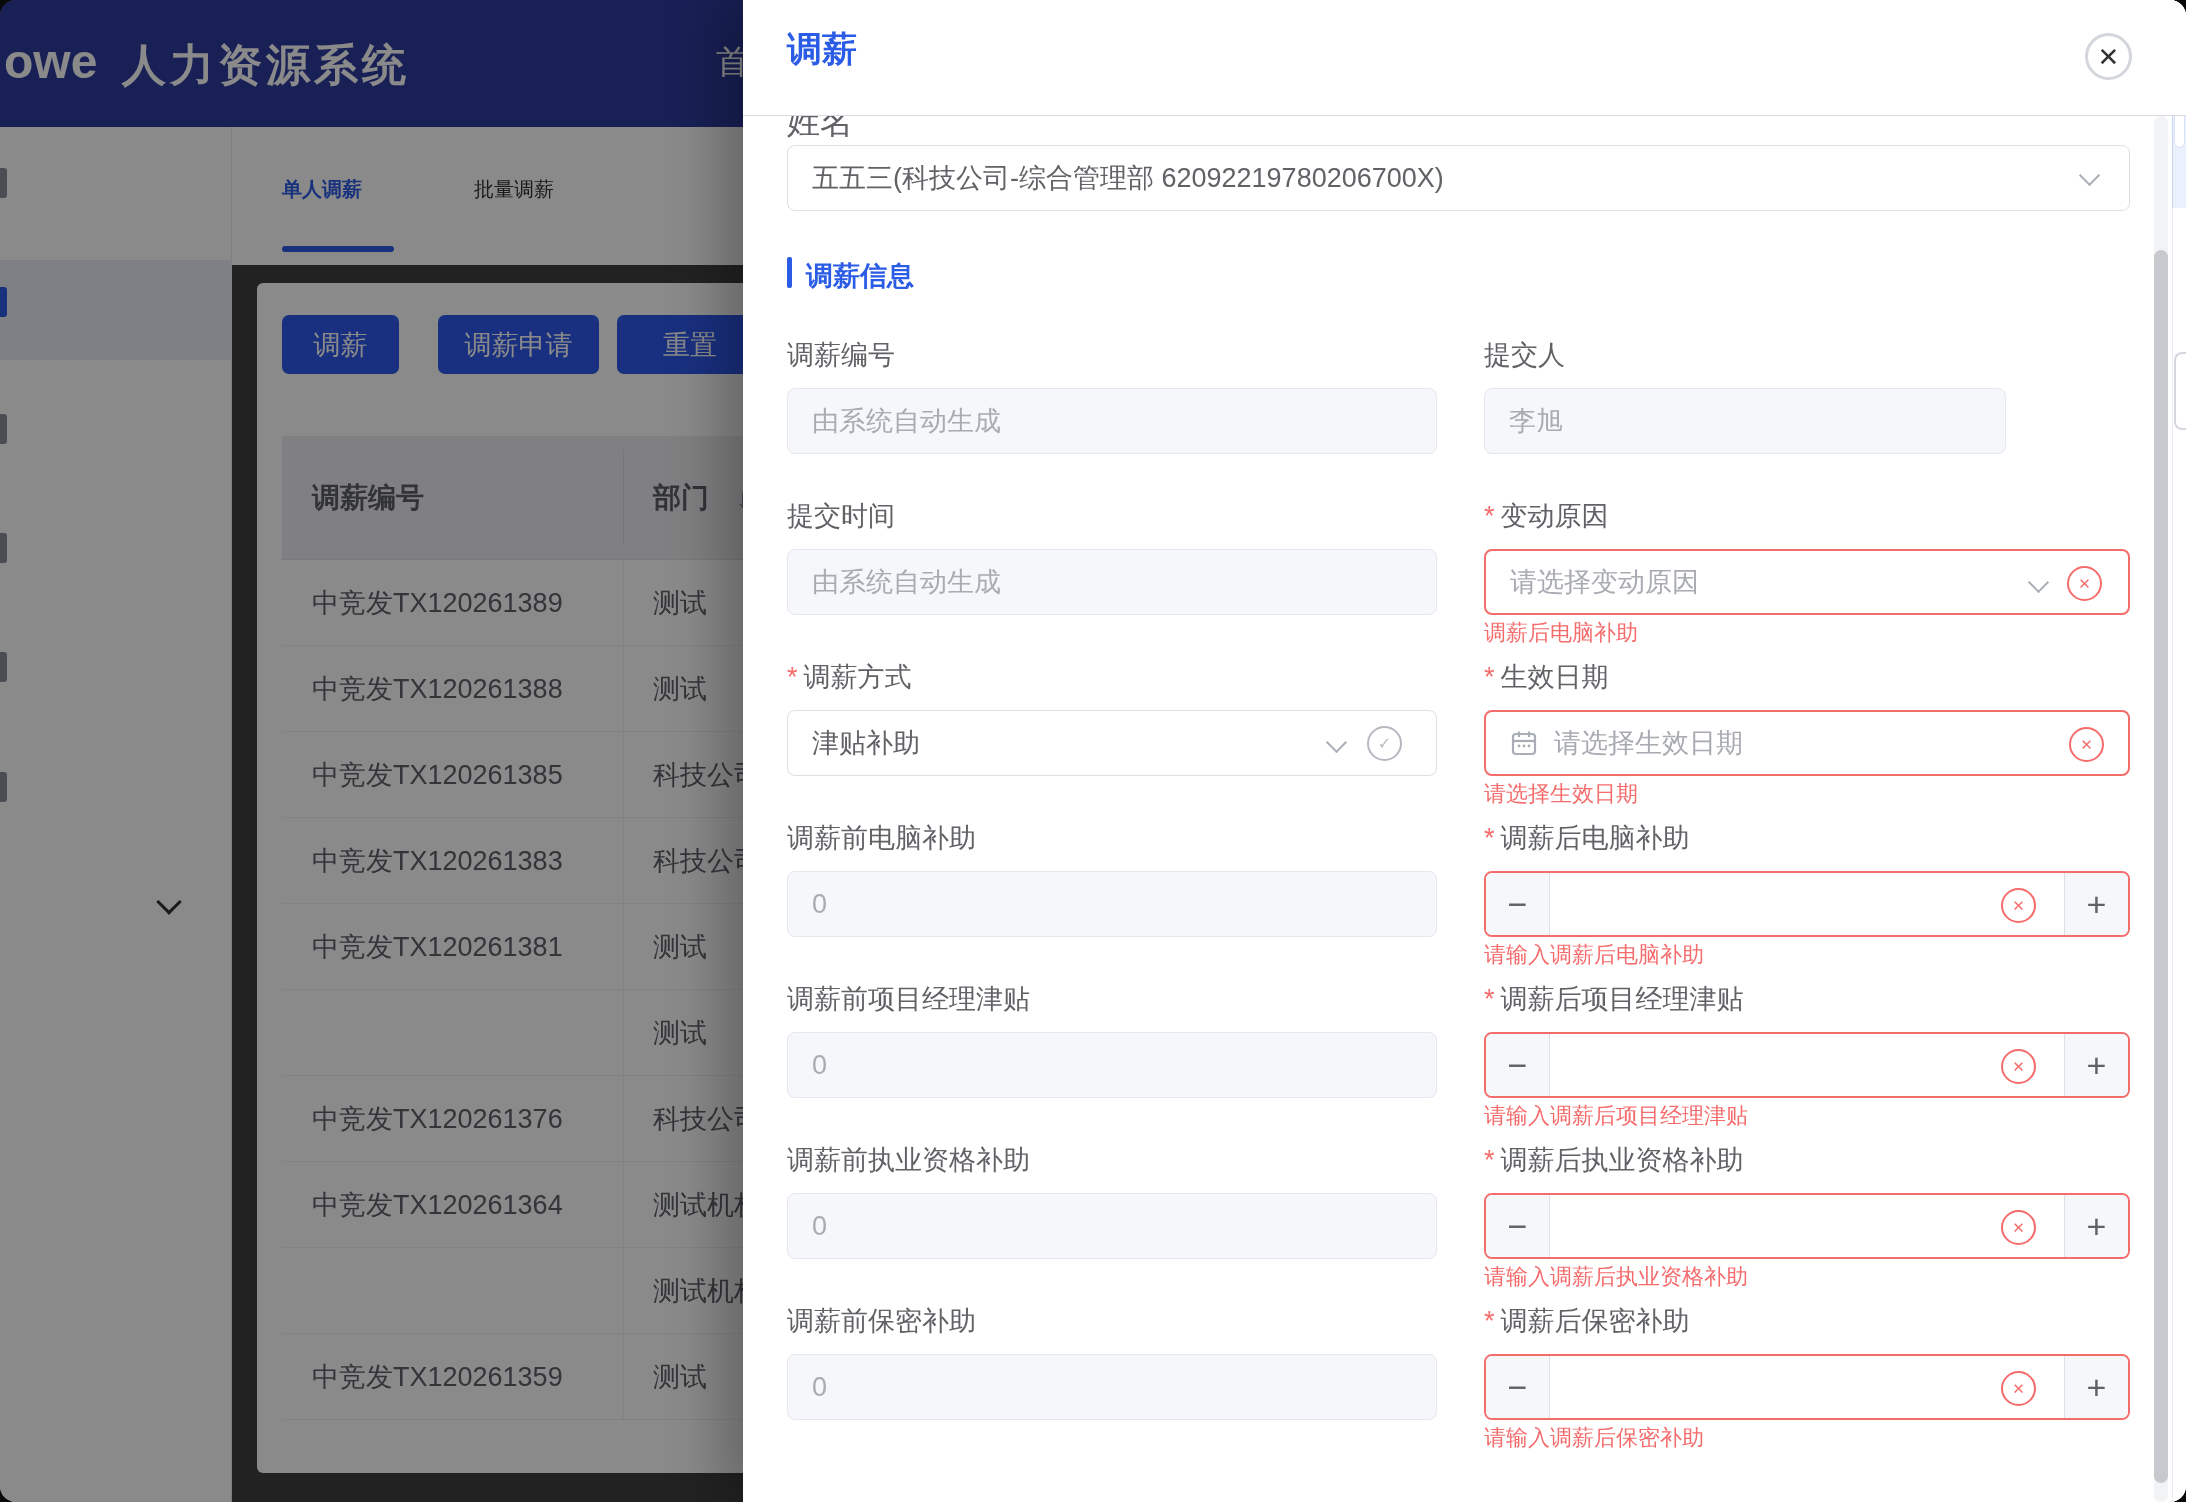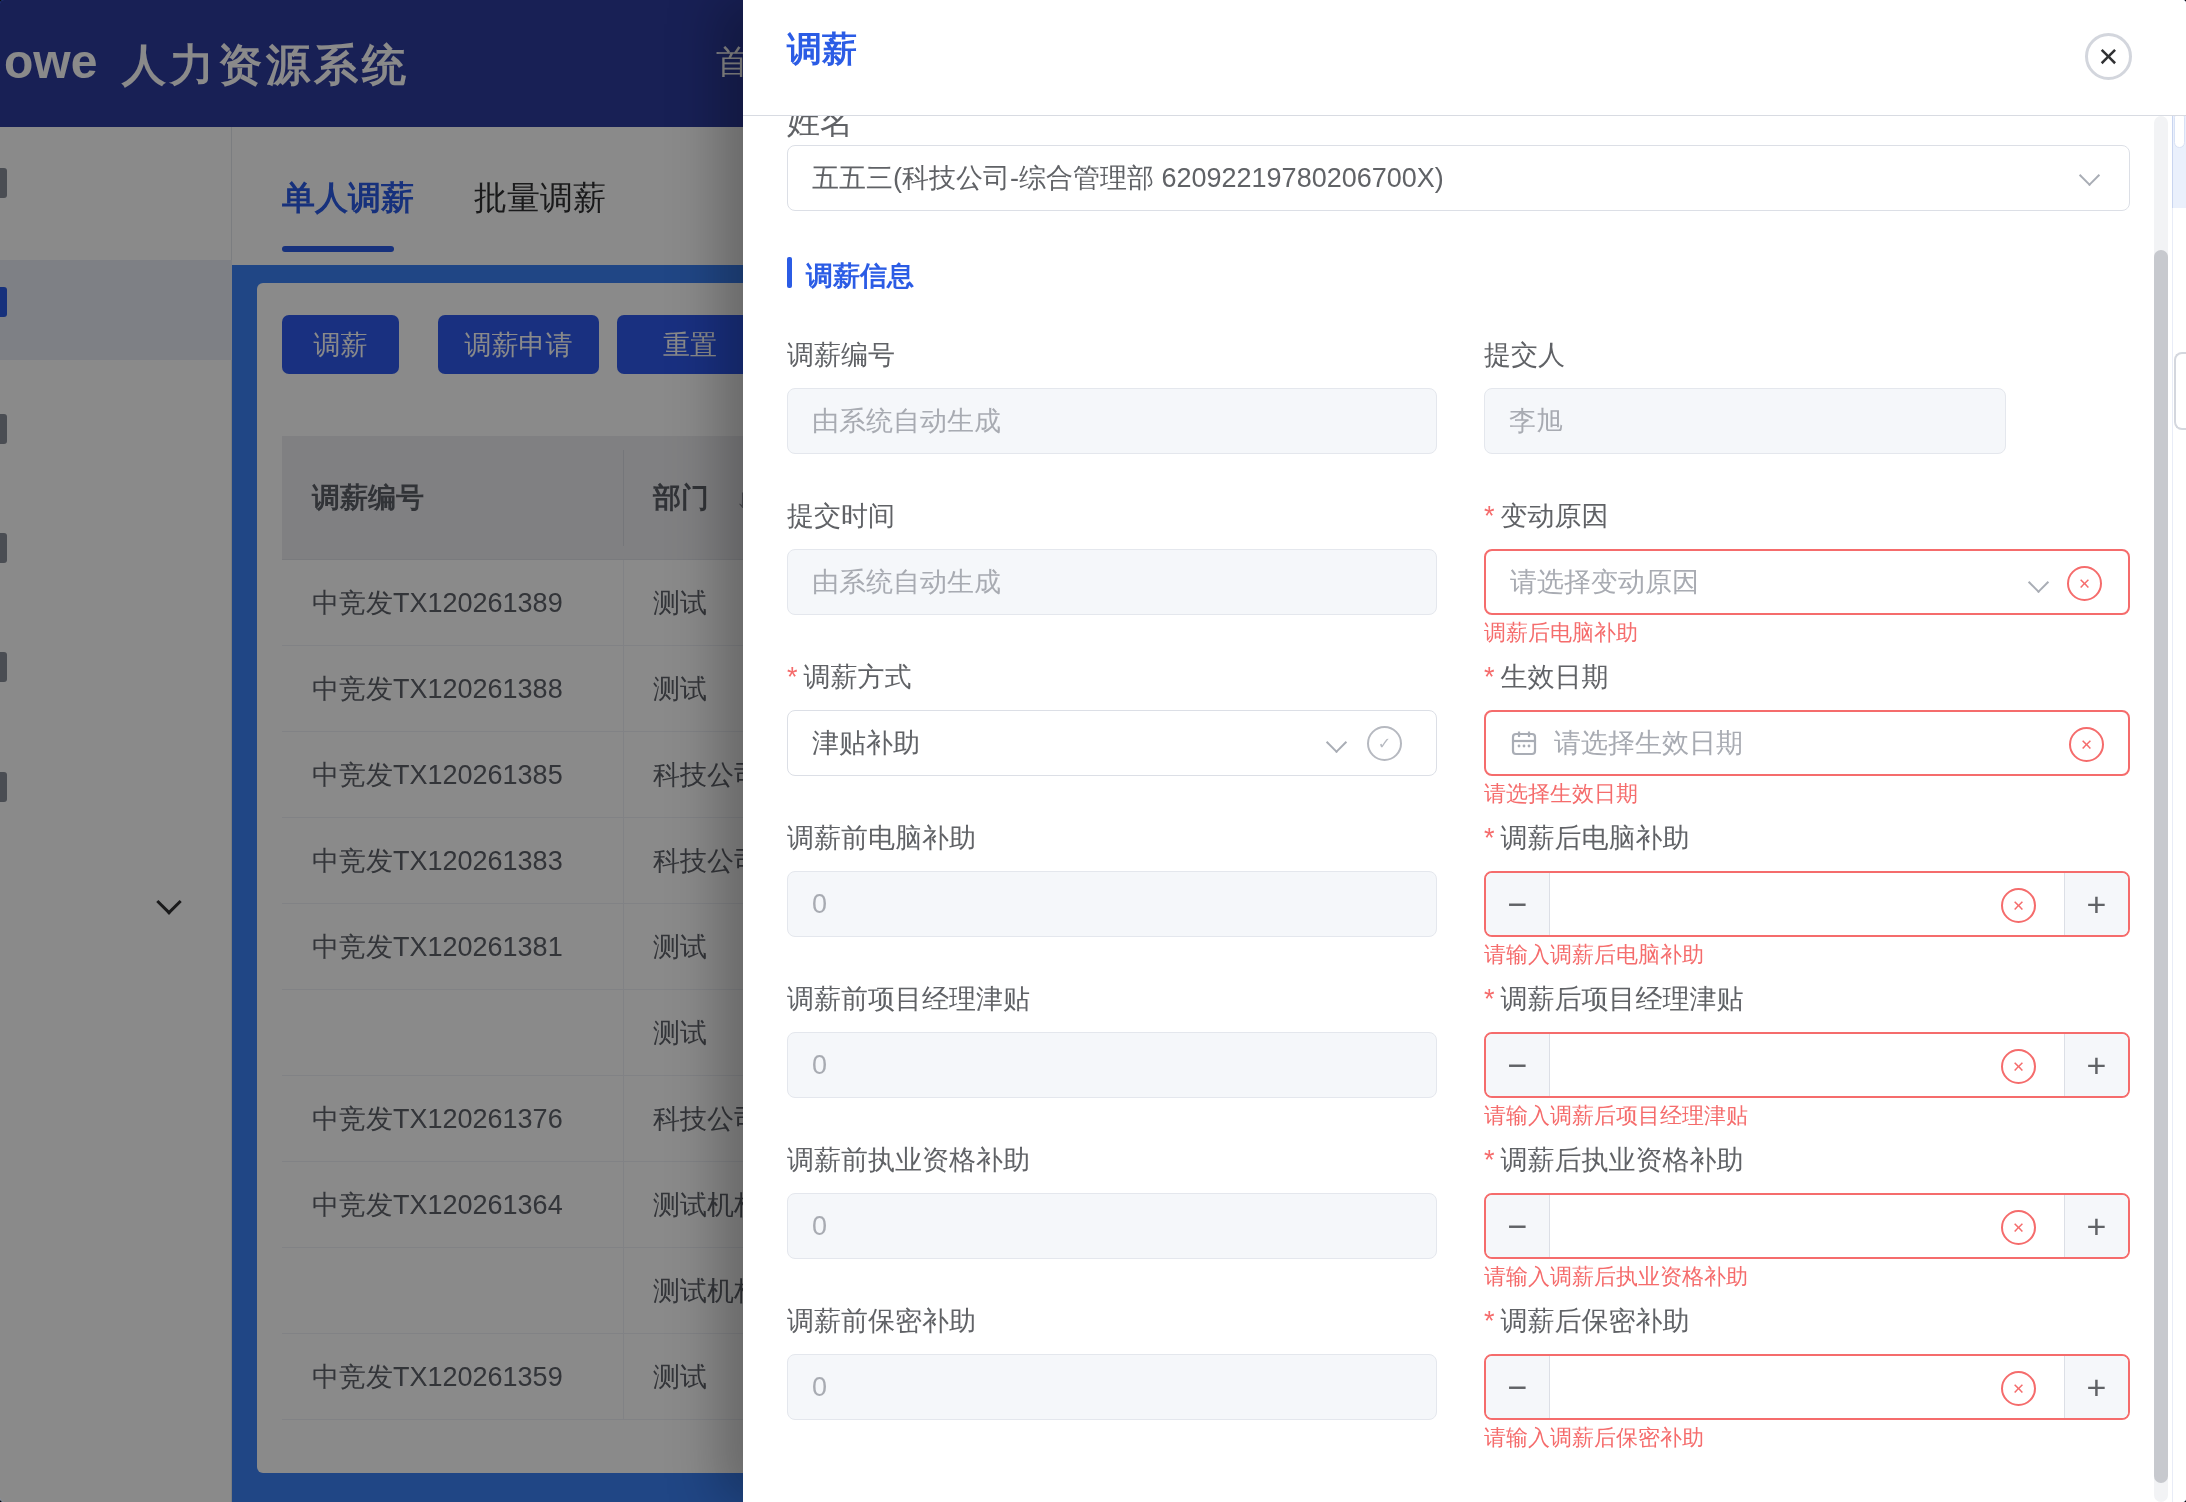--- a/index.html
+++ b/index.html
@@ -1,34 +1,34 @@
 <!DOCTYPE html>
 <html><head>
 <meta charset="utf-8">
 <style>
   html,body{margin:0;padding:0;background:#0a0a0a;}
   .screen{position:relative;width:2186px;height:1502px;overflow:hidden;
-    font-family:"Liberation Sans","DejaVu Sans",sans-serif;background:#3b82f6;
-    border-radius:4px;}
+    font-family:"Liberation Sans","DejaVu Sans",sans-serif;background:#404040;
+    border-radius:16px;}
   .abs{position:absolute;box-sizing:border-box;}
 
   
   .app-header{left:0;top:0;width:2186px;height:127px;background:#2e3b9e;}
   .logo-partial{left:4px;top:34px;font-size:48px;font-weight:bold;color:#ffffff;}
   .app-name{left:122px;top:36px;font-size:44px;font-weight:bold;color:#ffffff;letter-spacing:4px;}
   .nav-partial{left:716px;top:40px;width:27px;height:48px;overflow:hidden;font-size:33px;color:#ffffff;}
 
   .sidebar{left:0;top:127px;width:232px;height:1375px;background:#ffffff;border-right:1px solid #e4e7ed;}
   .side-active{left:0;top:133px;width:232px;height:100px;background:#e9edf6;}
   .sliver{left:0;width:7px;height:30px;border-radius:0 3px 3px 0;background:#8a8f99;}
   .sliver.active{background:#2b5ce5;}
   .side-chevron{left:160px;top:766px;width:18px;height:18px;border-right:3px solid #303133;border-bottom:3px solid #303133;transform:rotate(45deg);}
 
   .tabs-card{left:232px;top:127px;width:1954px;height:138px;background:#ffffff;}
-  .tab{top:49px;font-size:33px;color:#303133;cursor:pointer;}
+  .tab{top:49px;font-size:20px;color:#303133;cursor:pointer;}
   .tab.active{color:#2b5ce5;font-weight:bold;}
   .tab-underline{left:282px;top:119px;width:112px;height:6px;background:#2b5ce5;border-radius:3px;}
 
   .content-card{left:257px;top:283px;width:1929px;height:1190px;background:#ffffff;border-radius:6px;}
   .btn{top:32px;height:59px;background:#2f5aec;border-radius:7px;color:#ffffff;font-size:27px;
        display:flex;align-items:center;justify-content:center;cursor:pointer;}
 
   .thead{left:25px;top:153px;width:820px;height:124px;background:#ecedf1;border-bottom:1px solid #dfe2e8;}
   .th{font-size:28px;font-weight:bold;color:#5b5e66;top:0;height:124px;display:flex;align-items:center;}
   .th-div{left:341px;top:14px;width:1px;height:96px;background:#d8dbe2;}

